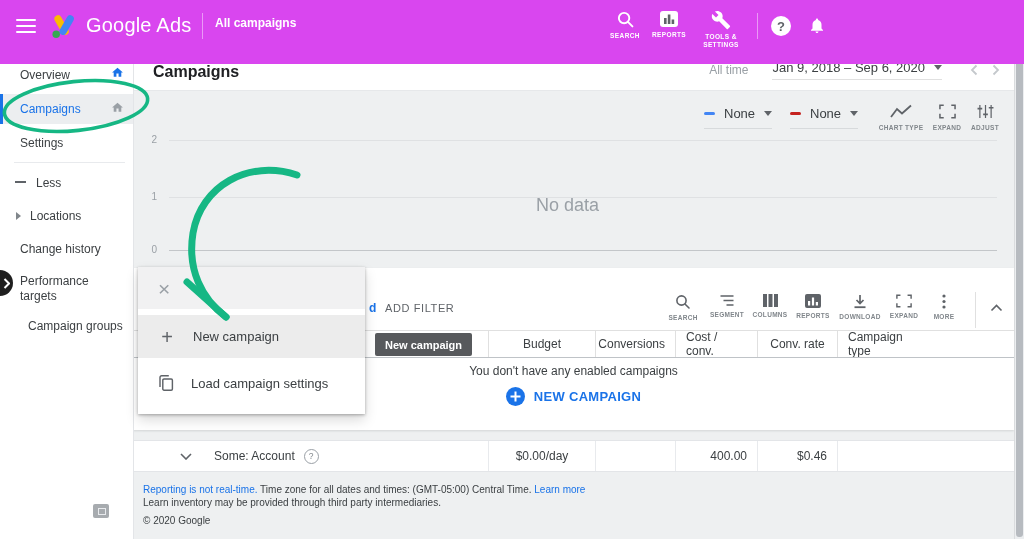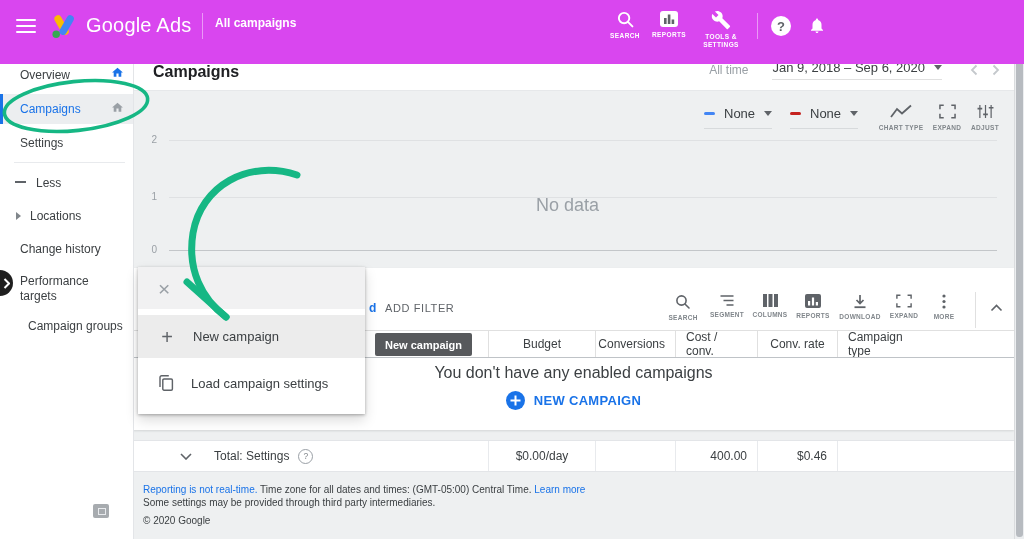--- a/index.html
+++ b/index.html
@@ -73,21 +73,21 @@
   .fb-search{left:528px}.fb-segment{left:572px}.fb-columns{left:615px}.fb-reports{left:658px}
   .fb-download{left:705px}.fb-expand{left:749px}.fb-more{left:789px}
   .fb-divider{position:absolute;left:842px;top:24px;width:1px;height:36px;background:#e0e0e0;}
   .collapse{position:absolute;left:857px;top:36px;cursor:pointer;}
   .grid-cols{display:grid;grid-template-columns:355px 107px 80px 82px 80px 80px 97px;}
   .thead{position:absolute;left:0;top:62px;right:0;height:28px;border-top:1px solid #e0e0e0;border-bottom:1px solid #bfc3c7;box-sizing:border-box;}
   .th{display:flex;align-items:center;font-size:12px;color:#3c4043;border-left:1px solid #e0e0e0;padding:0 10px;overflow:hidden;}
   .th:first-child{border-left:none;}
   .al-c{justify-content:center}.al-r{justify-content:flex-end}
   .empty{position:absolute;left:0;top:96px;right:0;text-align:center;}
-  .empty-msg{font-size:16px;color:#3c4043;}
+  .empty-msg{font-size:12px;color:#3c4043;}
   .cta{display:inline-flex;align-items:center;gap:9px;margin-top:9px;color:#1a73e8;font-size:13px;font-weight:bold;letter-spacing:.3px;cursor:pointer;}
   
   .total-card{position:absolute;left:0;top:388px;right:0;height:30px;background:#fff;border-top:1px solid #e3e5e8;border-bottom:1px solid #e3e5e8;box-sizing:content-box;}
   .td{display:flex;align-items:center;font-size:12px;color:#3c4043;border-left:1px solid #e8eaed;padding:0 10px;overflow:hidden;}
   .td:first-child{border-left:none;}
   .total-name{gap:0;padding-left:47px;}
   .total-label{margin-left:22px;}
   .help-circle{margin-left:9px;width:13px;height:13px;border:1px solid #9aa0a6;border-radius:50%;color:#80868b;font-size:8.5px;display:flex;align-items:center;justify-content:center;}
   
   .footer{position:absolute;left:10px;top:432px;right:12px;font-size:10px;line-height:12.5px;color:#3c4043;}
@@ -327,33 +327,33 @@
           <span>NEW CAMPAIGN</span>
         </div>
       </div>
     </section>
 
     <section class="total-card grid-cols">
       <div class="td total-name">
         <svg width="12" height="7" viewBox="0 0 12 7">
             <polyline points="1,1 6,6 11,1" fill="none" stroke="#5f6368" stroke-width="1.6"></polyline>
           </svg>
-        <span class="total-label">Total: Settings</span>
+        <span class="total-label">Some: Account</span>
         <span class="help-circle">?</span>
       </div>
       <div class="td al-c">$0.00/day</div>
       <div class="td"></div>
       <div class="td al-r">400.00</div>
       <div class="td al-r">$0.46</div>
       <div class="td"></div>
     </section>
 
     <footer class="footer">
       <div><span class="flink">Reporting is not real-time.</span><span> Time zone for all dates and times: (GMT-05:00) Central Time. </span><span class="flink">Learn more</span></div>
-      <div>Some settings may be provided through third party intermediaries.</div>
+      <div>Learn inventory may be provided through third party intermediaries.</div>
       <div class="copyright">© 2020 Google</div>
     </footer>
   </main>
 
   <div class="scrollbar">
     <div class="thumb"></div>
   </div>
 
   <div class="menu">
     <div class="menu-close">

